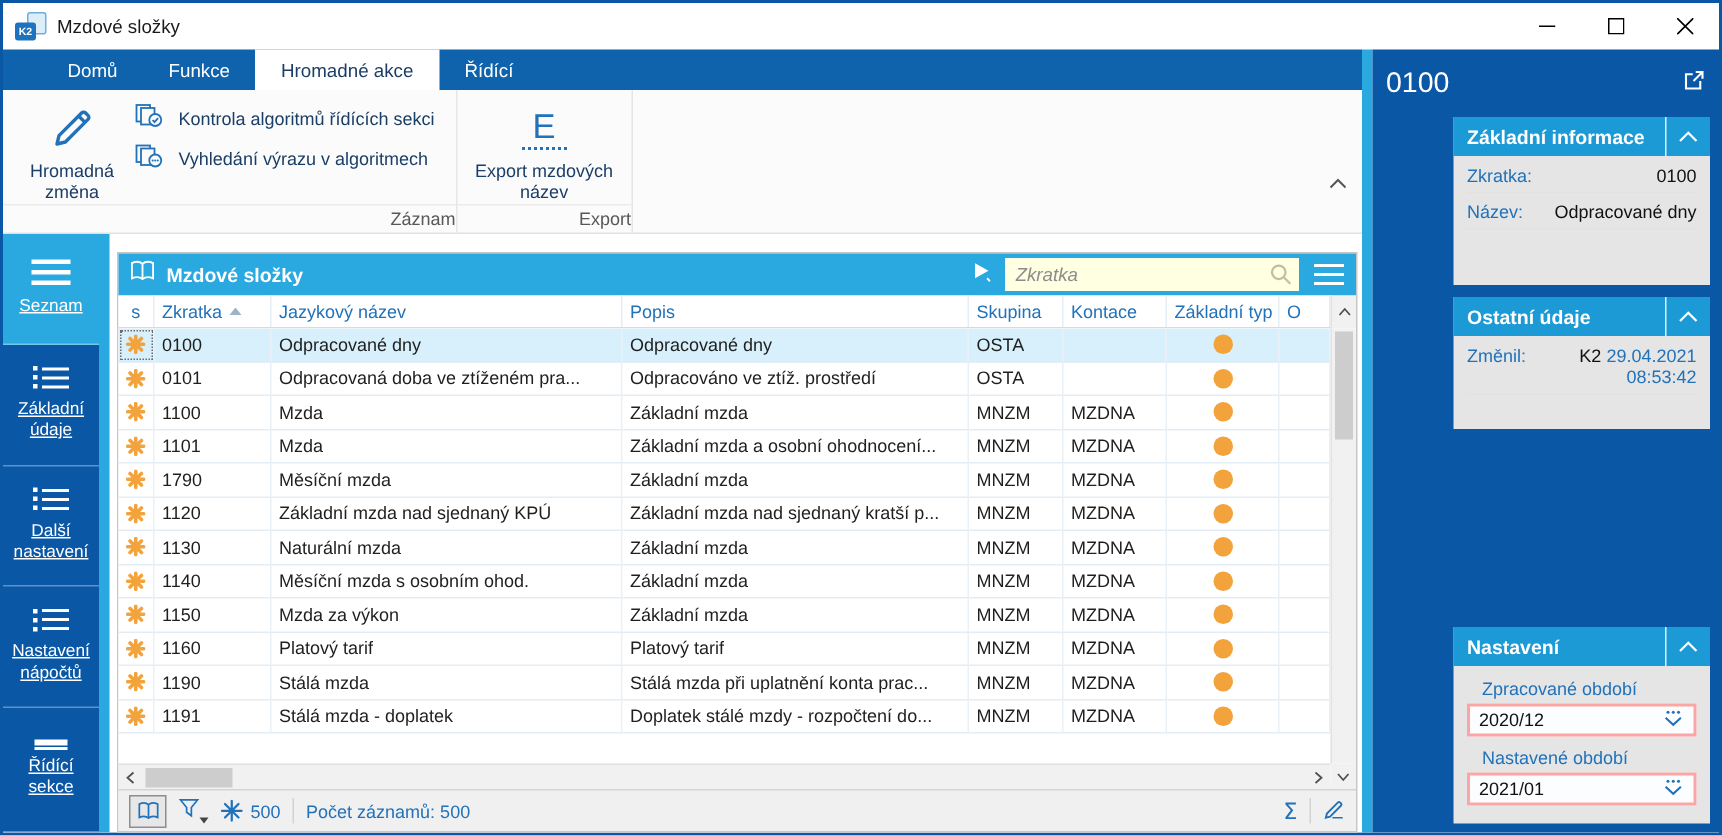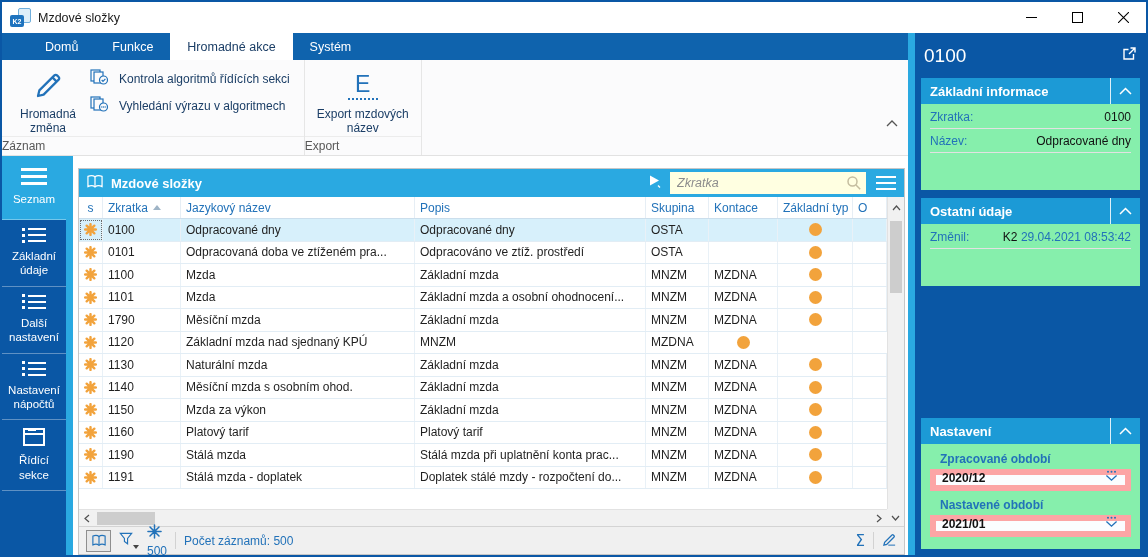--- a/index.html
+++ b/index.html
@@ -24,35 +24,35 @@
 
   
   .tabbar{height:27px;flex:none;background:#0F63AD;display:flex;align-items:stretch;padding-left:26px;}
   .tab{padding:0 17px;display:flex;align-items:center;color:#fff;font-size:12.5px;cursor:default;}
   .tab.active{background:#fff;color:#1B3E66;}
 
   
   .ribbon{height:96px;flex:none;background:#FBFBFC;border-bottom:1px solid #E2E2E2;display:flex;position:relative;}
   .rgroup{display:flex;flex-direction:column;border-right:1px solid #E6E6E6;}
   .rgroup-body{flex:1;display:flex;padding:5px 10px 0 10px;}
-  .rgroup-label{flex:none;height:19px;border-top:1px solid #ECECEC;text-align:left;font-size:12px;color:#585858;line-height:18px;}
+  .rgroup-label{flex:none;height:19px;border-top:1px solid #ECECEC;text-align:right;font-size:12px;color:#585858;line-height:18px;}
   .bigbtn{width:72px;display:flex;flex-direction:column;align-items:center;color:#1B3E66;font-size:12px;line-height:1.2;text-align:center;cursor:default;}
   .bigbtn .bicon{height:42px;display:flex;align-items:center;justify-content:center;}
   .smallbtns{display:flex;flex-direction:column;gap:8px;padding:4px 4px 0 6px;}
   .smallbtn{display:flex;align-items:center;gap:10px;font-size:12px;color:#1B3E66;white-space:nowrap;cursor:default;}
   .e-icon{display:flex;flex-direction:column;align-items:center;color:#2272B9;}
   .e-icon .eletter{font-size:23px;line-height:24px;}
   .e-icon .edots{width:30px;border-bottom:2px dotted #2272B9;margin-top:2px;}
   .ribbon-collapse{position:absolute;right:10px;bottom:24px;}
   .rfill{flex:1;border-right:none;}
 
   
   .content{flex:1;display:flex;min-height:0;background:#fff;}
   .sidebar{width:64px;flex:none;background:#0A57A5;display:flex;flex-direction:column;}
-  .side-item{min-height:64px;padding:8px 2px;display:flex;flex-direction:column;align-items:center;justify-content:center;gap:7px;color:#fff;font-size:11.5px;line-height:1.25;text-align:center;border-bottom:1px solid rgba(255,255,255,.35);cursor:default;}
+  .side-item{min-height:64px;padding:25px 2px;display:flex;flex-direction:column;align-items:center;justify-content:center;gap:7px;color:#fff;font-size:11.5px;line-height:1.25;text-align:center;border-bottom:1px solid rgba(255,255,255,.35);cursor:default;text-decoration:underline;}
   .side-item.active{background:#2AA9E1;}
   .icon-menu{display:flex;flex-direction:column;gap:4px;}
   .icon-menu i{display:block;width:26px;height:3px;background:#fff;}
   .icon-list{display:flex;flex-direction:column;gap:4px;padding-left:6px;}
   .icon-list i{display:block;width:18px;height:2px;background:#fff;position:relative;}
   .icon-list i::before{content:"";position:absolute;left:-6px;top:-.5px;width:3px;height:3px;background:#fff;}
   .icon-box{width:22px;height:18px;border:2px solid #fff;position:relative;}
   .icon-box::before{content:"";position:absolute;left:-2px;right:-2px;top:3px;height:2px;background:#fff;}
   .icon-box::after{content:"";position:absolute;left:3px;top:-1px;width:8px;height:2px;background:#fff;}
   .sidestrip{width:7px;flex:none;background:#2AA9E1;}
@@ -98,36 +98,36 @@
   .sb-sep{width:1px;height:17px;background:#D2D2D2;}
   .sb-spacer{flex:1;}
   .sb-funnel{position:relative;padding-right:6px;}
   .sb-caret{position:absolute;right:0;bottom:0;width:0;height:0;border-left:3.5px solid transparent;border-right:3.5px solid transparent;border-top:4px solid #444;}
   .sigma{font-size:15px;color:#2272B9;font-family:"DejaVu Sans",sans-serif;}
 
   
   .right-header{height:34px;flex:none;display:flex;align-items:center;padding:0 3px;margin-bottom:5px;}
   .right-header .rh-title{color:#fff;font-size:19px;}
   .rh-spacer{flex:1;}
-  .card{background:#86efac;margin-bottom:8px;flex:none;}
+  .card{background:#e5e5e5;margin-bottom:8px;flex:none;margin-left:48px;}
   .card-header{height:26px;background:#1C9AD6;display:flex;align-items:center;padding:0 0 0 9px;}
   .card-header .ch-text{color:#fff;font-weight:bold;font-size:13px;}
   .ch-spacer{flex:1;}
   .ch-chev{width:30px;height:100%;border-left:1px solid rgba(255,255,255,.85);display:flex;align-items:center;justify-content:center;}
   .card-body{padding:1px 9px 8px 9px;}
-  .frow{display:flex;justify-content:space-between;align-items:center;padding:5px 0 4px 0;border-bottom:1px solid #E2E2E2;font-size:12px;}
+  .frow{display:flex;justify-content:space-between;align-items:flex-start;padding:5px 0 4px 0;border-bottom:1px solid #E2E2E2;font-size:12px;}
   .frow .lbl{color:#2272B9;}
   .frow .val{color:#111;text-align:right;}
   .val .by{color:#111;}
   .val .at{color:#2272B9;}
   .card-body.pad1{min-height:86px;}
   .card-body.pad2{min-height:62px;}
   .rspacer{flex:1;}
   .inlabel{color:#2272B9;font-size:12px;margin:7px 0 3px 10px;}
-  .inbox{height:22px;border:6px solid #fca5a5;background:#FBFDFF;display:flex;align-items:flex-end;padding:0 6px;font-size:12px;color:#111;}
+  .inbox{height:22px;border:2px solid #fca5a5;background:#FBFDFF;display:flex;align-items:center;padding:0 6px;font-size:12px;color:#111;}
   .inbox .ival{flex:1;}
 </style>
 </head>
 <body>
 
 <div class="window">
 
   <div class="titlebar">
     <span class="applogo">
       <span class="page"></span>
@@ -154,21 +154,21 @@
   </div>
 
   <div class="main">
 
     <div class="left">
 
       <div class="tabbar">
         <span class="tab">Domů</span>
         <span class="tab">Funkce</span>
         <span class="tab active">Hromadné akce</span>
-        <span class="tab">Systém</span>
+        <span class="tab">Řídící</span>
       </div>
 
       <div class="ribbon">
         <div class="rgroup">
           <div class="rgroup-body">
             <div class="bigbtn">
               <span class="bicon">
                 <svg width="32" height="32" viewBox="0 0 24 24" fill="none" stroke="#2272B9" stroke-width="1.7" stroke-linejoin="round">
                     <path d="M4.5 19.5l1-4.2L16.8 4a1.4 1.4 0 012 0l1.2 1.2a1.4 1.4 0 010 2L8.7 18.5l-4.2 1z"></path>
                     <path d="M15.3 5.5l3.2 3.2"></path>
@@ -427,20 +427,21 @@
                 </div>
 
                 <div class="trow grid-cols">
                   <span class="td center c-s">
                     <svg width="13" height="13" viewBox="0 0 14 14" stroke="#F2A33C" stroke-width="2.6" stroke-linecap="round">
                       <path d="M7 1.2v11.6M1.2 7h11.6M2.9 2.9l8.2 8.2M11.1 2.9l-8.2 8.2"></path>
                     </svg>
                   </span>
                   <span class="td">1120</span>
                   <span class="td">Základní mzda nad sjednaný KPÚ</span>
+                  <span class="td">Základní mzda nad sjednaný kratší p...</span>
                   <span class="td">MNZM</span>
                   <span class="td">MZDNA</span>
                   <span class="td center">
                     <span class="dot"></span>
                   </span>
                   <span class="td"></span>
                 </div>
 
                 <div class="trow grid-cols">
                   <span class="td center c-s">
@@ -575,21 +576,21 @@
                     <path d="M10 3.2C8 1.5 4.6 1.5 2 2.7v11.6c2.6-1.2 6-1.2 8 .5 2-1.7 5.4-1.7 8-.5V2.7C15.4 1.5 12 1.5 10 3.2z"></path>
                     <path d="M10 3.2v11.6"></path>
                   </svg>
               </span>
               <span class="sb-funnel">
                 <svg width="14" height="14" viewBox="0 0 16 16" fill="none" stroke="#2272B9" stroke-width="1.3">
                     <path d="M1.5 1.5h13L9.8 7.3v6.2l-3.6-2.6V7.3z"></path>
                   </svg>
                 <span class="sb-caret"></span>
               </span>
-              <span style="display:flex;gap:5px;flex-direction:column;">
+              <span style="display:flex;align-items:center;gap:5px;">
                 <svg width="15" height="15" viewBox="0 0 16 16" stroke="#2272B9" stroke-width="1.6" stroke-linecap="round">
                     <path d="M8 1v14M1 8h14M3.2 3.2l9.6 9.6M12.8 3.2L3.2 12.8"></path>
                   </svg>
                 <span>500</span>
               </span>
               <span class="sb-sep"></span>
               <span>Počet záznamů: 500</span>
               <span class="sb-spacer"></span>
               <span class="sigma">Σ</span>
               <span class="sb-sep"></span>
@@ -665,21 +666,21 @@
       <div class="card" style="margin-bottom:0;">
         <div class="card-header">
           <span class="ch-text">Nastavení</span>
           <span class="ch-spacer"></span>
           <span class="ch-chev">
             <svg width="13" height="8" viewBox="0 0 13 8">
                 <path d="M1 7l5.5-5.5L12 7" fill="none" stroke="#fff" stroke-width="1.5"></path>
               </svg>
           </span>
         </div>
-        <div class="card-body" style="padding-bottom:12px;font-weight:bold;">
+        <div class="card-body" style="padding-bottom:12px;">
           <div class="inlabel">Zpracované období</div>
           <div class="inbox">
             <span class="ival">2020/12</span>
             <span>
               <svg width="15" height="12" viewBox="0 0 16 13" fill="none">
                   <circle cx="4.2" cy="2" r="1.1" fill="#2272B9"></circle>
                   <circle cx="8" cy="2" r="1.1" fill="#2272B9"></circle>
                   <circle cx="11.8" cy="2" r="1.1" fill="#2272B9"></circle>
                   <path d="M2.5 6l5.5 5 5.5-5" stroke="#2272B9" stroke-width="1.5"></path>
                 </svg>

